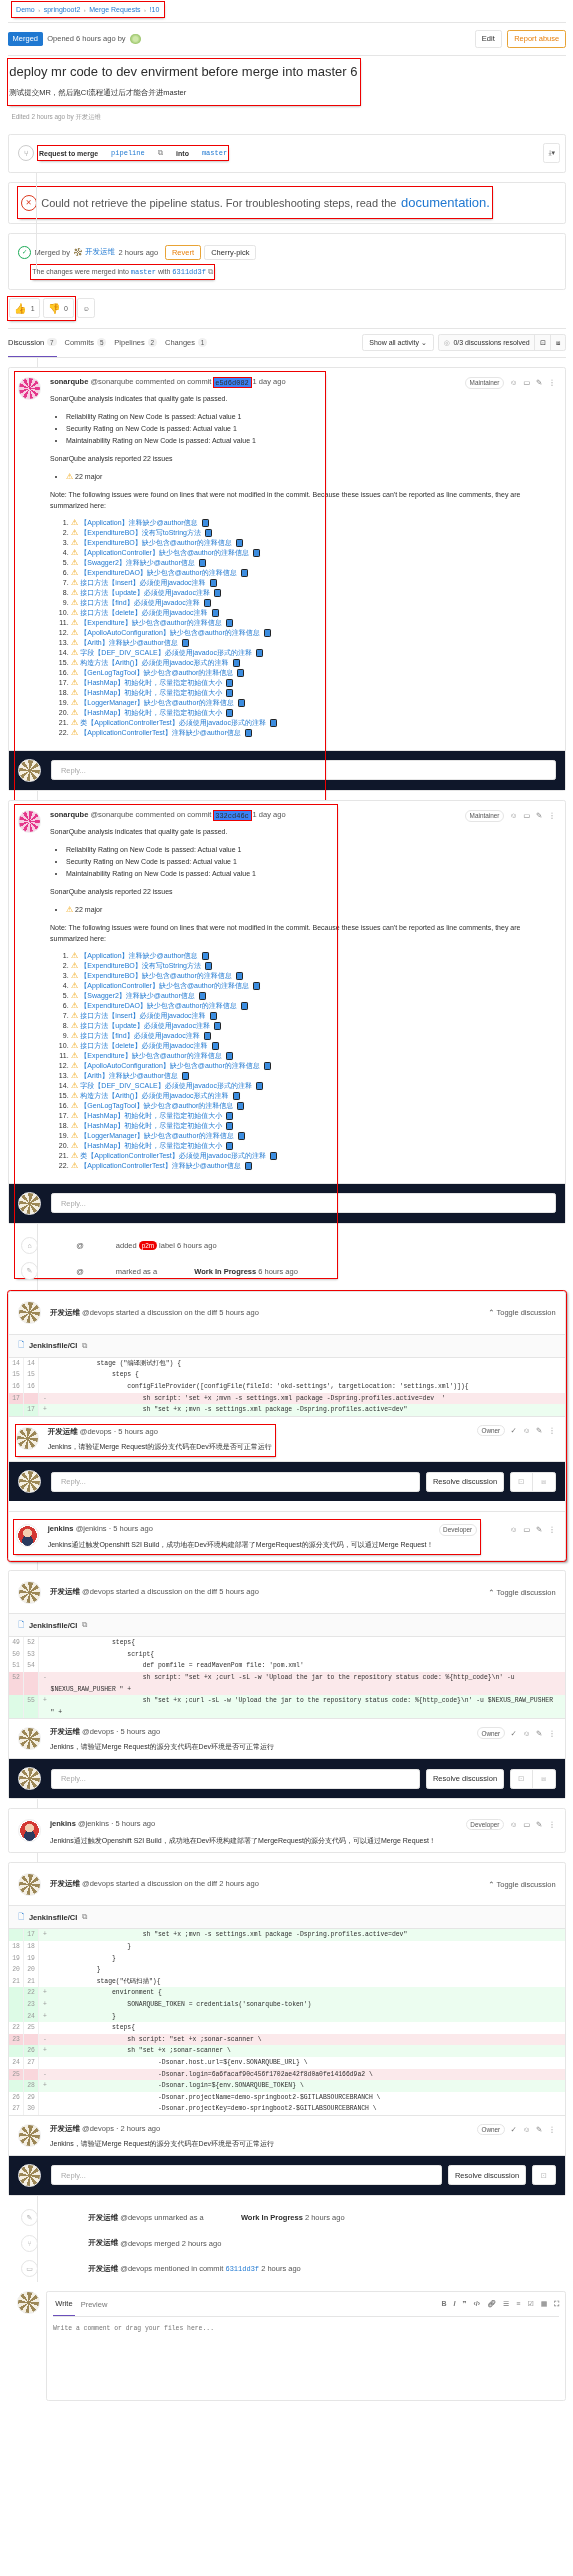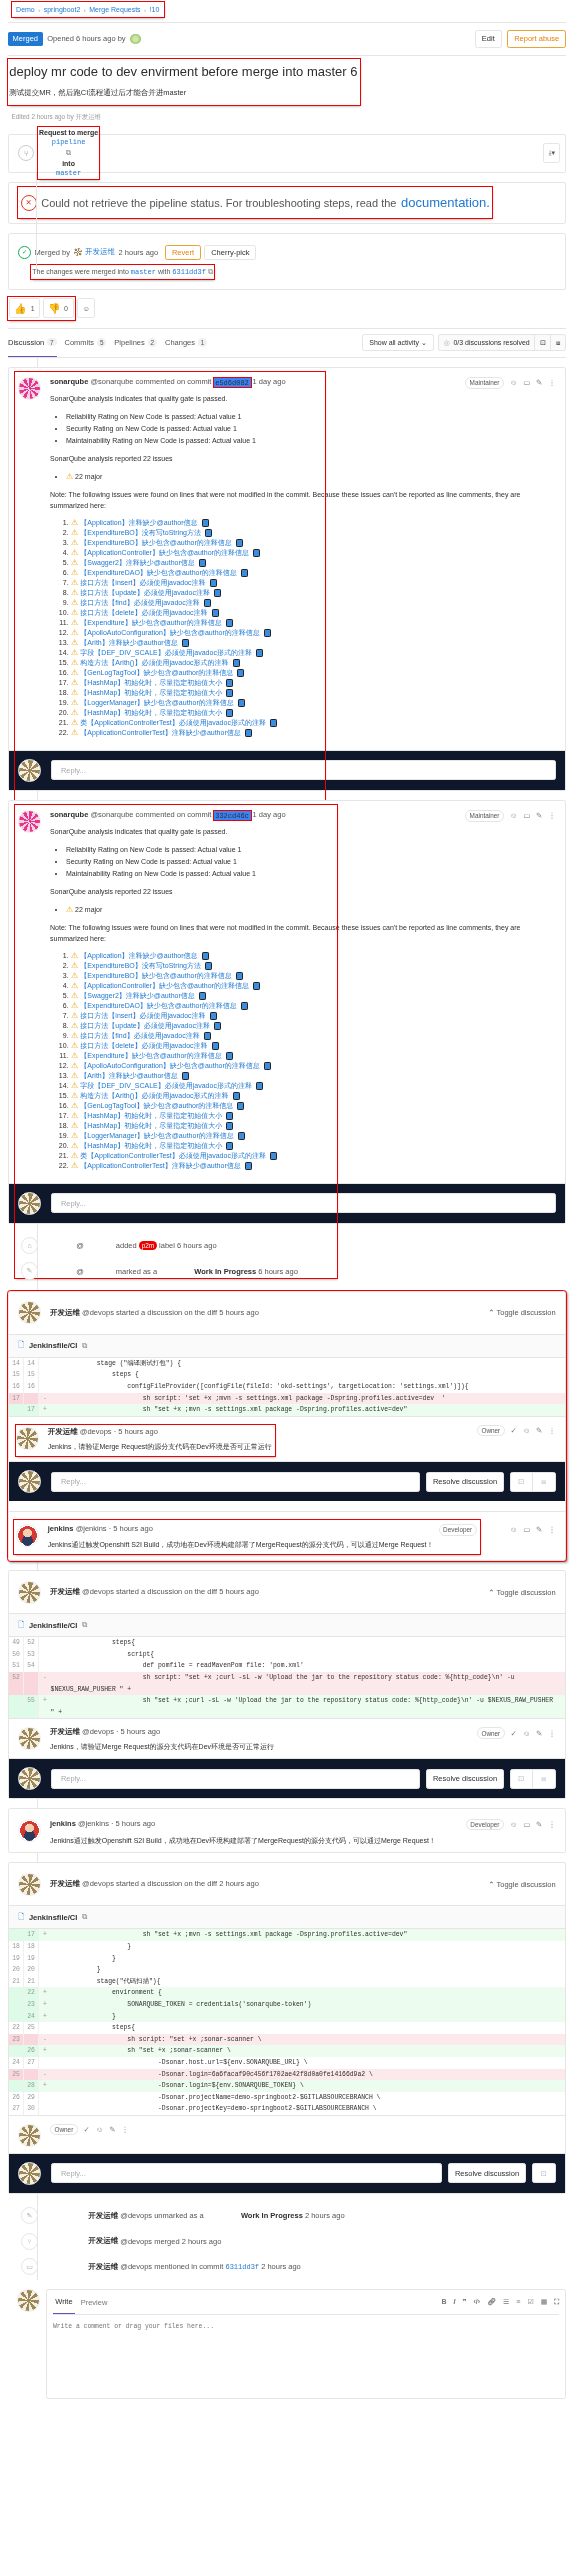--- a/index.html
+++ b/index.html
@@ -26,21 +26,21 @@
   .title { font-size: 13px; font-weight: 400; color: #2e2e2e; margin-bottom: 8px; }
   .desc { font-size: 7.5px; color: #2e2e2e; margin-top: 9px; }
   .edited { font-size: 6.4px; color: #999; margin: 8px 0 11.6px 3.5px; }
 
   
   .box { border: 0.6px solid #e5e5e5; border-radius: 2.3px; background: #fff; }
   .widget { position: relative; }
   .widget-line { position: absolute; left: 28px; width: 0.6px; background: #e5e5e5; }
   .req-box { height: 39px; display: flex; align-items: center; justify-content: space-between; padding: 0 4.6px 0 9.3px; }
   .circle-icon { width: 16px; height: 16px; border-radius: 50%; border: 0.6px solid #ccc; display: inline-flex; align-items: center; justify-content: center; color: #777; font-size: 7.5px; flex: none; }
-  .req-text { display: inline-flex; align-items: center; gap: 2px; padding: 2.3px 1.2px; font-weight: bold; font-size: 7px; margin-left: 3.5px; flex-direction: column; }
+  .req-text { display: inline-flex; align-items: center; gap: 13px; padding: 2.3px 1.2px; font-weight: bold; font-size: 7px; margin-left: 3.5px; }
   .req-text .mono { font-weight: normal; color: #1f78d1; font-size: 7px; }
   .copy-icon { color: #777; font-weight: normal; font-size: 7.5px; }
   .dl-btn { border: 0.6px solid #e5e5e5; border-radius: 2.3px; width: 17.4px; height: 20px; display: inline-flex; align-items: center; justify-content: center; color: #555; font-size: 7px; }
 
   .pipe-box { height: 42px; display: flex; align-items: center; padding-left: 9.3px; margin-top: 9.3px; }
   .pipe-inner { display: inline-flex; align-items: center; gap: 4.6px; padding: 4.6px 2.3px; height: 31px; }
   .err-icon { border-color: #db3b21; color: #db3b21; font-weight: bold; }
 
   .merged-box { margin-top: 9.3px; padding: 10.4px 9.3px 5.8px 9.3px; height: 57px; }
   .merged-row { display: flex; align-items: center; gap: 3.5px; font-size: 7.5px; color: #555; }
@@ -930,20 +930,24 @@
           </div>
           <div class="diff-row ctx">
             <span class="ln">27</span>
             <span class="ln">30</span>
             <span class="mark"></span>
             <span class="code">                            -Dsonar.projectKey=demo-springboot2-$GITLABSOURCEBRANCH \</span>
           </div>
         </div>
       <div class="inline-note">
         <div class="avatar av-devops"></div>
+        <div style="flex:1;">
+          <div class="note-author"><b>开发运维</b> <span>@devops · 2 hours ago</span></div>
+          <div class="note-text">Jenkins，请验证Merge Request的源分支代码在Dev环境是否可正常运行</div>
+        </div>
         <div class="note-actions" style="align-self:flex-start;">
           <span class="role-badge">Owner</span>
           <span>✓</span>
           <span>☺</span>
           <span>✎</span>
           <span>⋮</span>
         </div>
       </div>
       <div class="reply-area">
         <div class="avatar av-devops"></div>

